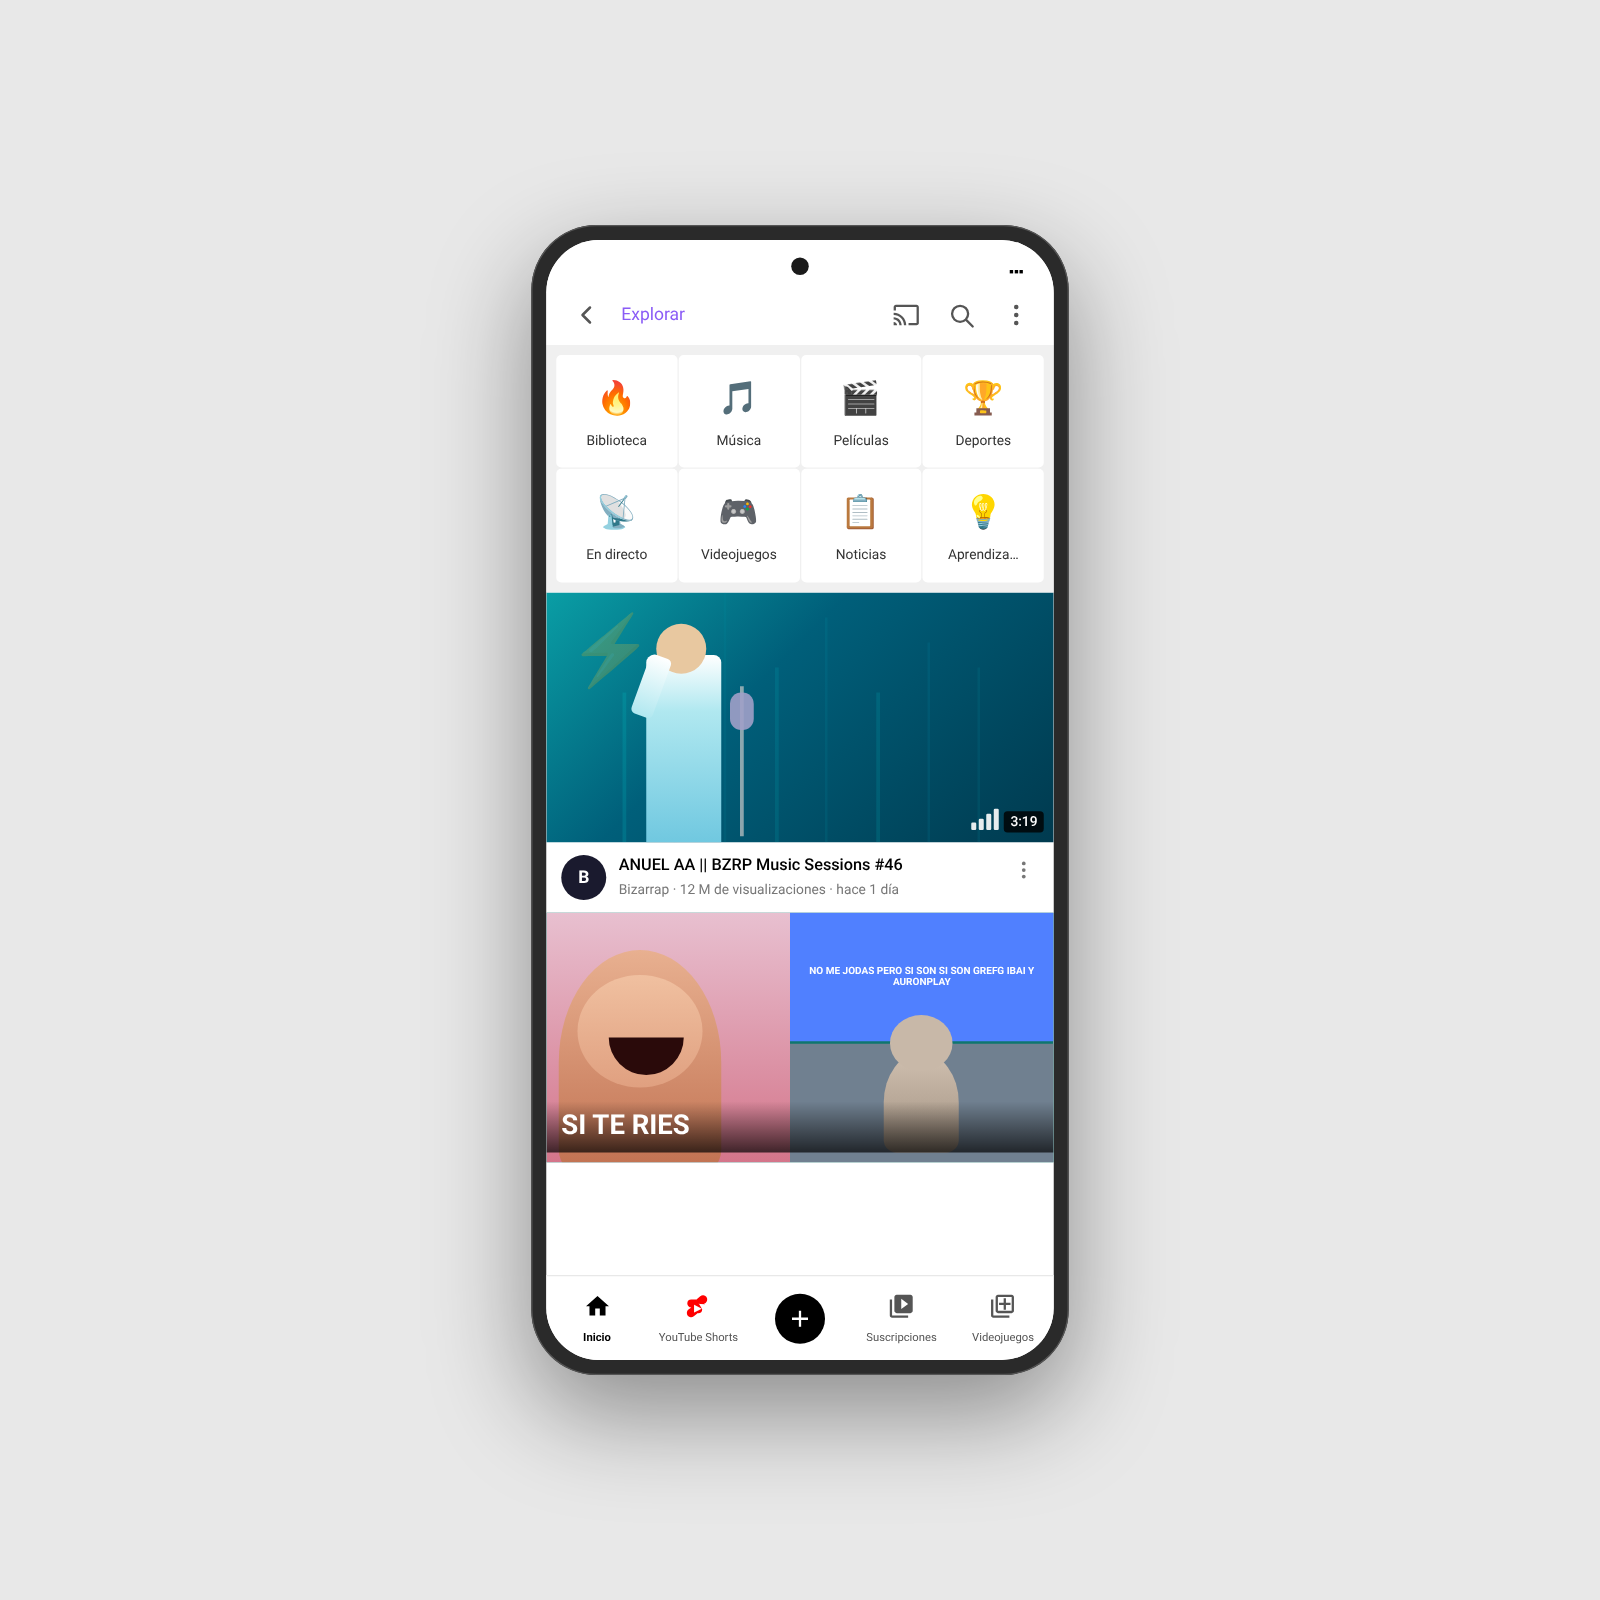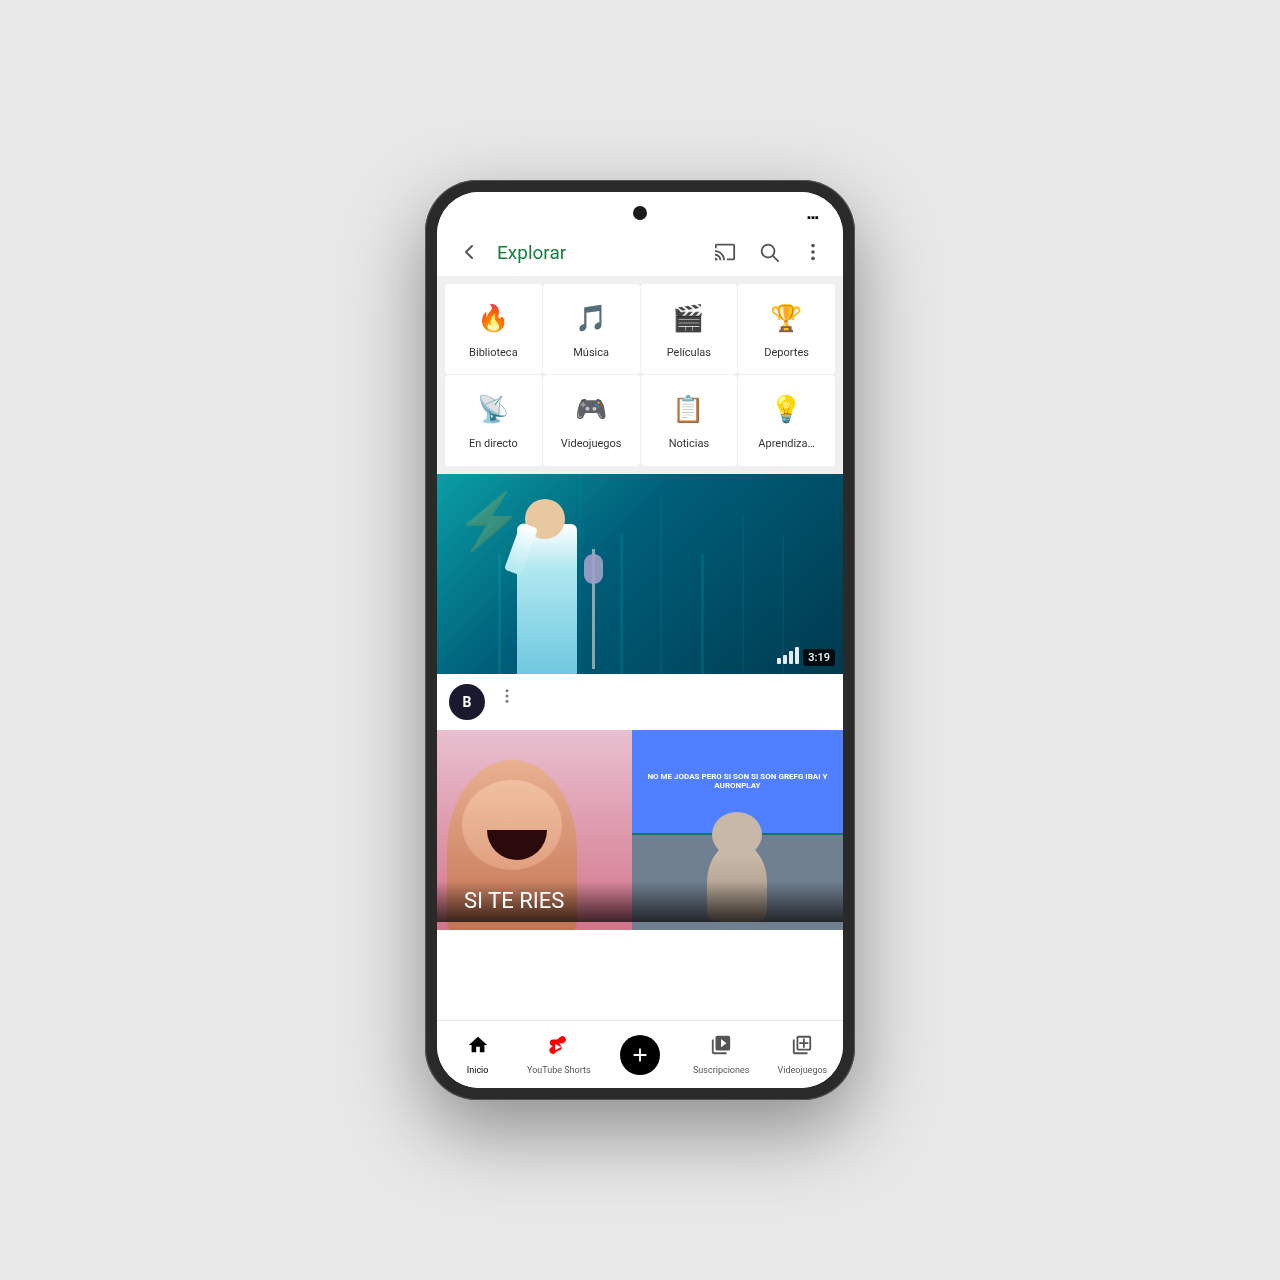--- a/index.html
+++ b/index.html
@@ -76,23 +76,23 @@
     .back-btn {
       width: 32px;
       height: 32px;
       display: flex;
       align-items: center;
       justify-content: center;
       cursor: pointer;
     }
     .page-title {
       flex: 1;
-      font-size: 19px;
+      font-size: 14px;
       font-weight: 400;
-      color: #15803d;
+      color: #8b5cf6;
     }
     .top-actions {
       display: flex;
       gap: 16px;
       align-items: center;
     }
     .action-icon {
       width: 28px;
       height: 28px;
       display: flex;
@@ -284,25 +284,24 @@
     .text-overlay {
       position: absolute;
       bottom: 8px;
       left: 0;
       right: 0;
       padding: 8px 12px;
       background: linear-gradient(transparent, rgba(0,0,0,0.7));
     }
     .overlay-big-text {
       font-size: 22px;
-      font-weight: 400;
+      font-weight: 700;
       color: #fff;
       text-transform: uppercase;
       line-height: 1.1;
-      margin-left: 15px;
     }
     .overlay-accent {
       color: #ff0;
     }
     
     .bottom-nav {
       height: 68px;
       background: #fff;
       border-top: 1px solid #e8e8e8;
       display: flex;
@@ -322,21 +321,21 @@
     .nav-icon {
       font-size: 22px;
       color: #555;
     }
     .nav-label {
       font-size: 9px;
       color: #555;
     }
     .nav-label.active {
       color: #000;
-      font-weight: 400;
+      font-weight: 700;
     }
     .nav-add {
       width: 40px;
       height: 40px;
       background: #000;
       border-radius: 50%;
       display: flex;
       align-items: center;
       justify-content: center;
       color: #fff;
@@ -485,20 +484,26 @@
               <div class="bar" style="height:13px;"></div>
               <div class="bar" style="height:17px;"></div>
             </div>
             <div class="video-duration">3:19</div>
           </div>
         </div>
         <div class="video-info">
           <div class="channel-avatar" style="background:#1a1a2e;">
             <span>B</span>
           </div>
+          <div class="video-meta">
+            <div class="video-title">ANUEL AA || BZRP Music Sessions #46</div>
+            <div class="video-subtitle">
+              <span>Bizarrap</span> · <span>12 M de visualizaciones</span> · <span>hace 1 día</span>
+            </div>
+          </div>
           <div class="more-btn">
             <svg width="18" height="18" viewBox="0 0 24 24" fill="#777">
               <circle cx="12" cy="5" r="2"></circle>
                 <circle cx="12" cy="12" r="2"></circle>
                 <circle cx="12" cy="19" r="2"></circle>
             </svg>
           </div>
         </div>
       </div>
 

